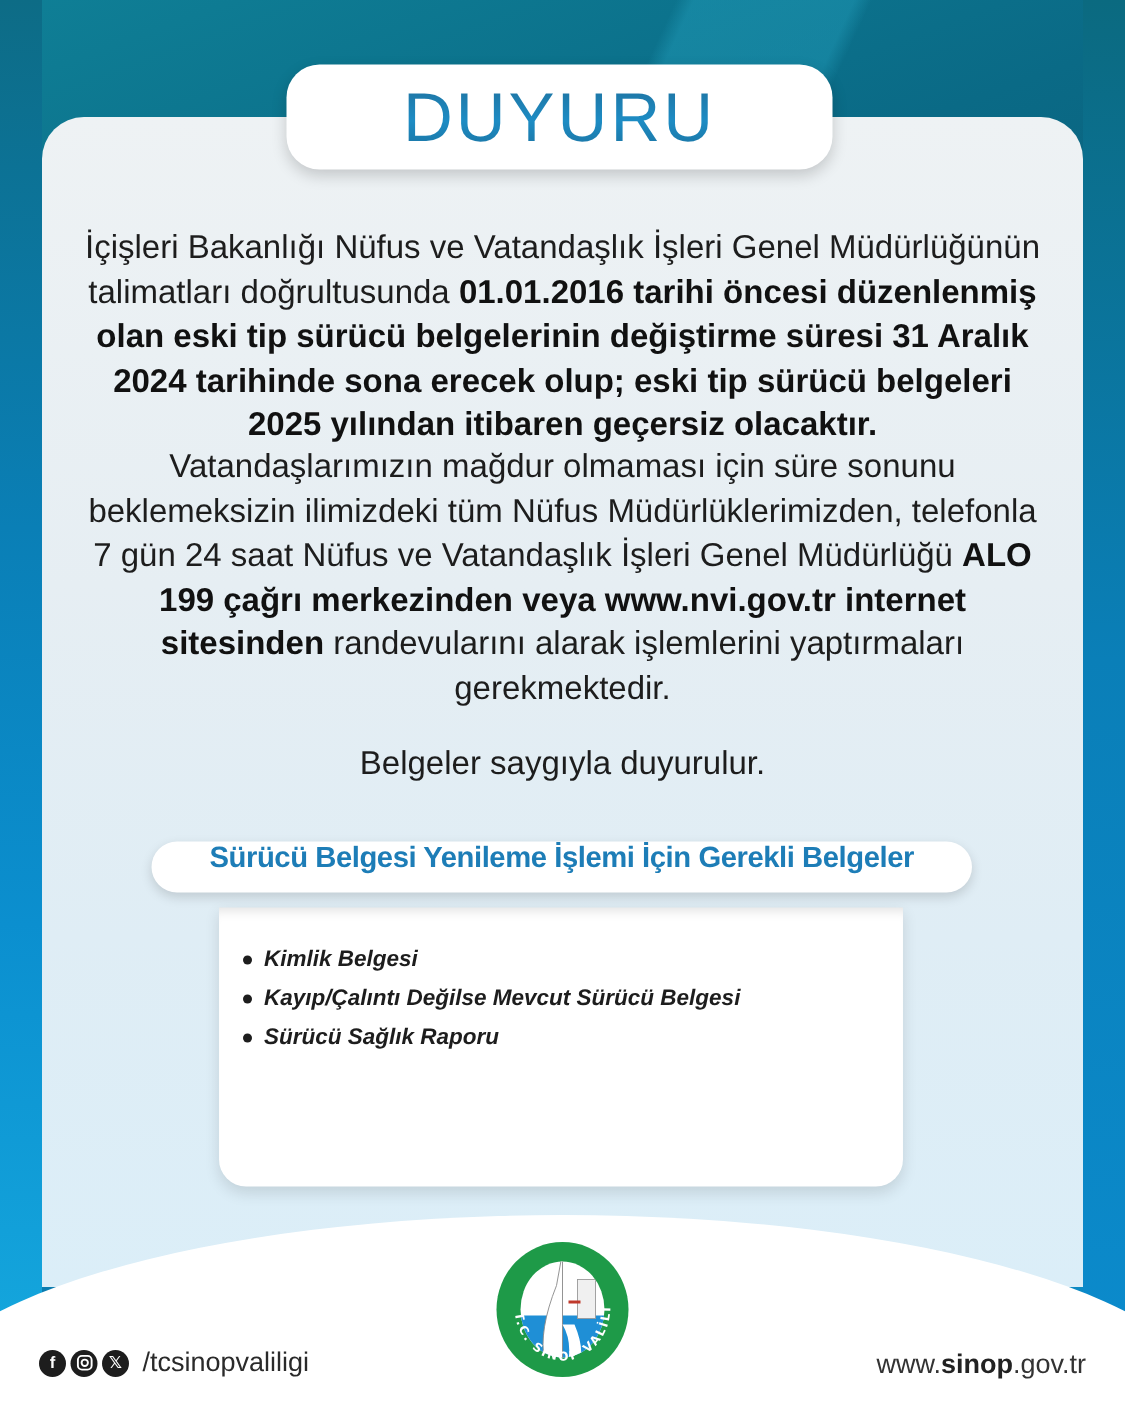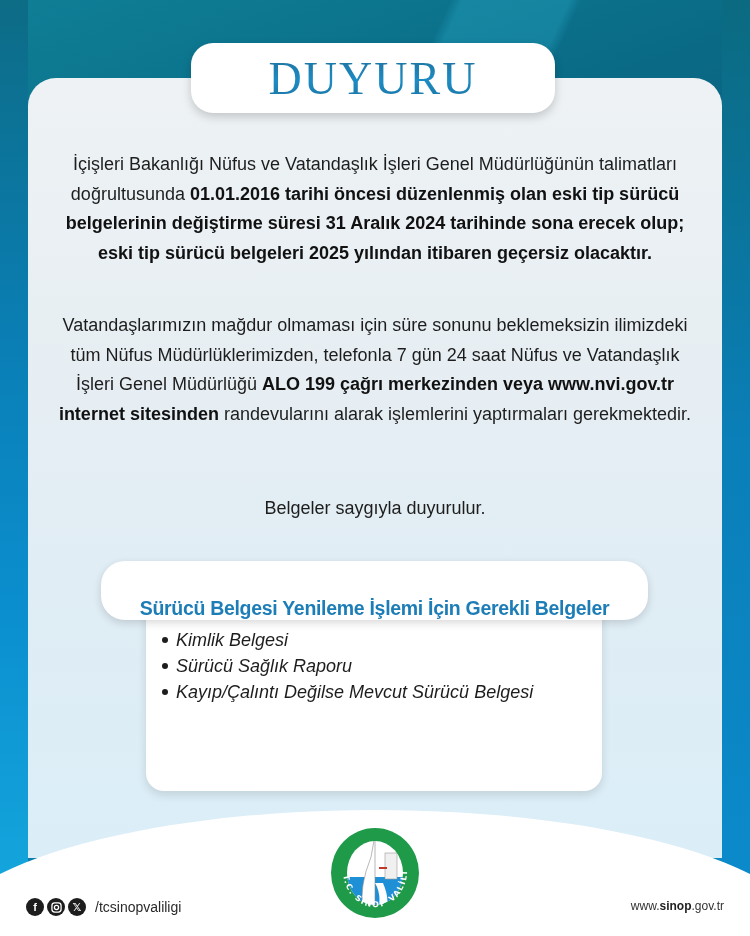--- a/index.html
+++ b/index.html
@@ -36,72 +36,72 @@
     .bottom-white {
       position: absolute; left: 0; top: 880px; width: 750px; height: 56px; background: #ffffff;
     }
     .title-pill {
       position: absolute; left: 191px; top: 43px; width: 364px; height: 70px;
       background: #ffffff; border-radius: 22px;
       box-shadow: 0 4px 10px rgba(0,0,0,0.18);
       display: flex; align-items: center; justify-content: center;
     }
     .title-pill span {
-      font-family: Liberation Serif, serif;
+      font-family: Liberation Sans, sans-serif;
       font-size: 46px; letter-spacing: 2px; color: #1a7fae;
       background: linear-gradient(180deg, #1f6d98 0%, #1d8cc4 55%, #1a6e9a 100%);
       -webkit-background-clip: text; background-clip: text; -webkit-text-fill-color: transparent;
     }
     .para {
       position: absolute; left: 50px; width: 650px; text-align: center;
-      color: #1d1d1d; font-size: 18px; line-height: 29.5px;
+      color: #1d1d1d; font-size: 22px; line-height: 29.5px;
     }
     .para b { font-weight: 700; color: #111; }
     .p1 { top: 150px; }
-    .p2 { top: 311px; }
+    .p2 { top: 296px; }
     .p3 { top: 494px; }
     .req-pill {
-      position: absolute; left: 101px; top: 561px; width: 547px; height: 59px;
+      position: absolute; left: 101px; top: 561px; width: 547px; height: 34px;
       background: #ffffff; border-radius: 24px;
       box-shadow: 0 3px 8px rgba(0,0,0,0.15);
-      display: flex; align-items: flex-end; justify-content: center;
+      display: flex; align-items: flex-start; justify-content: center;
       z-index: 3;
     }
     .req-pill span {
       color: #1d7db7; font-weight: 700; font-size: 19.5px; letter-spacing: -0.3px;
     }
     .req-box {
       position: absolute; left: 146px; top: 605px; width: 456px; height: 186px;
       background: #ffffff; border-radius: 0 0 18px 18px;
       box-shadow: 0 4px 10px rgba(0,0,0,0.12), inset 0 8px 8px -6px rgba(0,0,0,0.12);
       z-index: 2;
     }
     .req-list { list-style: none; padding: 22px 0 0 16px; }
     .req-list li {
       position: relative; padding-left: 14px;
-      font-style: italic; font-weight: 400; font-size: 18px; line-height: 26px; color: #1d1d1d;
+      font-style: italic; font-weight: 700; font-size: 15px; line-height: 26px; color: #1d1d1d;
     }
     .req-list li.multi { line-height: 20px; padding-top: 3px; }
     .req-list li::before {
       content: ""; position: absolute; left: 0; top: 10px; width: 6px; height: 6px; border-radius: 50%; background: #1d1d1d;
     }
     .req-list li.multi::before { top: 10px; }
     .logo {
       position: absolute; left: 329px; top: 827px; width: 92px; height: 92px; z-index: 4;
     }
     .social {
       position: absolute; left: 26px; top: 898px; display: flex; align-items: center; gap: 3px;
     }
     .social-icon {
       width: 18px; height: 18px; border-radius: 50%; background: #1d1d1d; color: #fff;
       display: flex; align-items: center; justify-content: center;
       font-size: 11px; font-weight: 700;
     }
-    .social-handle { margin-left: 6px; font-size: 14px; color: #2a2a2a; }
-    .site-url { position: absolute; right: 26px; top: 899px; font-size: 12px; color: #333; }
+    .social-handle { margin-left: 6px; font-size: 18px; color: #2a2a2a; }
+    .site-url { position: absolute; right: 26px; top: 899px; font-size: 18px; color: #333; }
     .site-url b { font-weight: 700; color: #222; }
   </style>
 </head>
 <body>
 
 <div class="bg"></div>
 <div class="bg-left-strip"></div>
 <div class="bg-right-strip"></div>
 <div class="card"></div>
 <div class="bottom-wave"></div>
@@ -121,22 +121,22 @@
 
 <p class="para p3">Belgeler saygıyla duyurulur.</p>
 
 <div class="req-pill">
   <span>Sürücü Belgesi Yenileme İşlemi İçin Gerekli Belgeler</span>
 </div>
 
 <div class="req-box">
   <ul class="req-list">
     <li>Kimlik Belgesi</li>
+    <li>Kayıp/Çalıntı Değilse Mevcut Sürücü Belgesi</li>
     <li>Sürücü Sağlık Raporu</li>
-    <li>Kayıp/Çalıntı Değilse Mevcut Sürücü Belgesi</li>
   </ul>
 </div>
 
 <div class="logo">
   <svg width="92" height="92" viewBox="0 0 92 92">
     <defs>
       <clipPath id="inner">
           <ellipse cx="46" cy="46" rx="28" ry="32"></ellipse>
         </clipPath>
       <path id="arc" d="M 14 44 A 32 36 0 0 0 78 44"></path>

